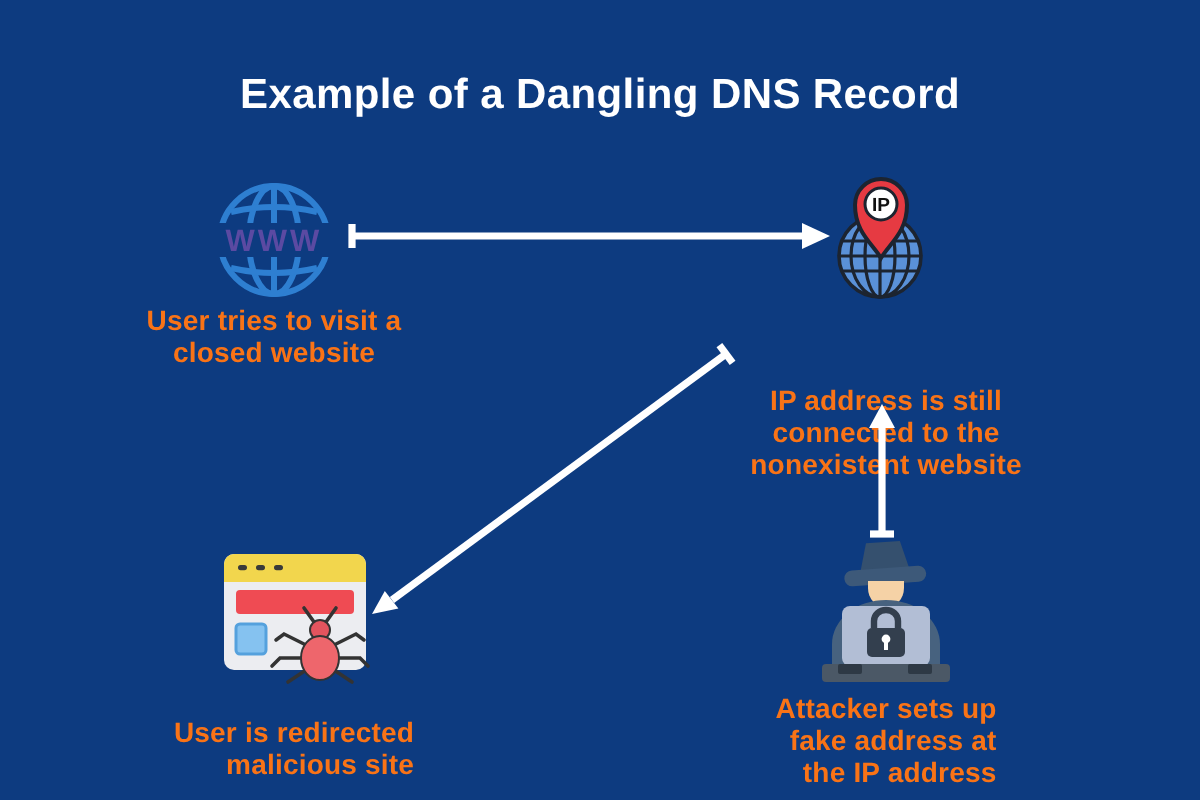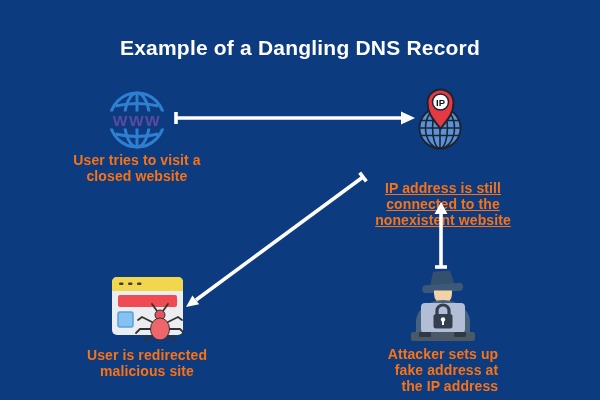--- a/index.html
+++ b/index.html
@@ -35,22 +35,22 @@
     line-height: 16px;
     text-align: center;
     letter-spacing: 0.1px;
   }
   .label span { display: block; }
   .node-www      { left: 47px;  top: 90px; }
   .node-ip       { left: 353px; top: 85px; gap: 28px; }
   .node-browser  { left: 57px;  top: 275px; }
   .node-attacker { left: 353px; top: 266px; }
   .node-www .label      { margin-top: 2px; }
-  .node-ip .label       { margin-top: 2px; text-decoration: underline; }
-  .node-browser .label  { margin-top: 0px; }
+  .node-ip .label       { margin-top: 14px; }
+  .node-browser .label  { margin-top: 11px; text-align: right; }
   .node-attacker .label { margin-top: 4px; text-align: right; }
   .arrow-layer {
     position: absolute;
     left: 0; top: 0;
     pointer-events: none;
   }
   .svg-bold-text { font-family: "Liberation Sans", sans-serif; font-weight: bold; }
 </style>
 </head>
 <body>

